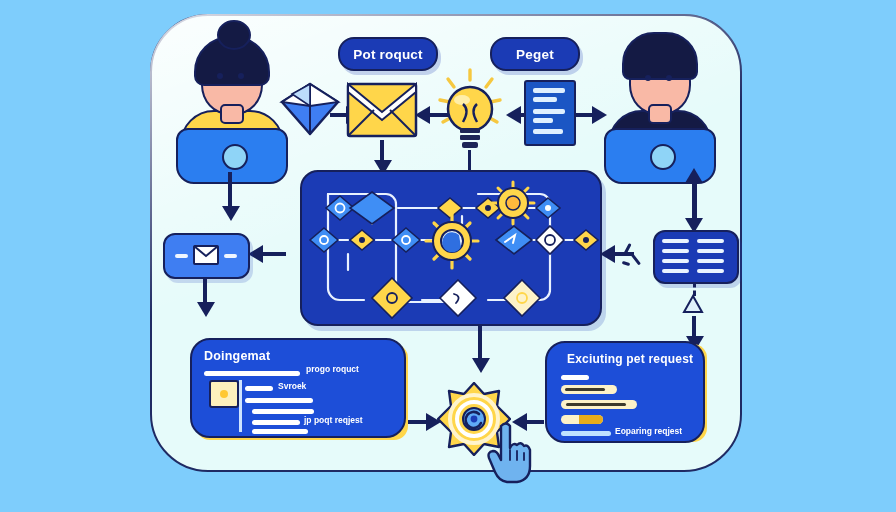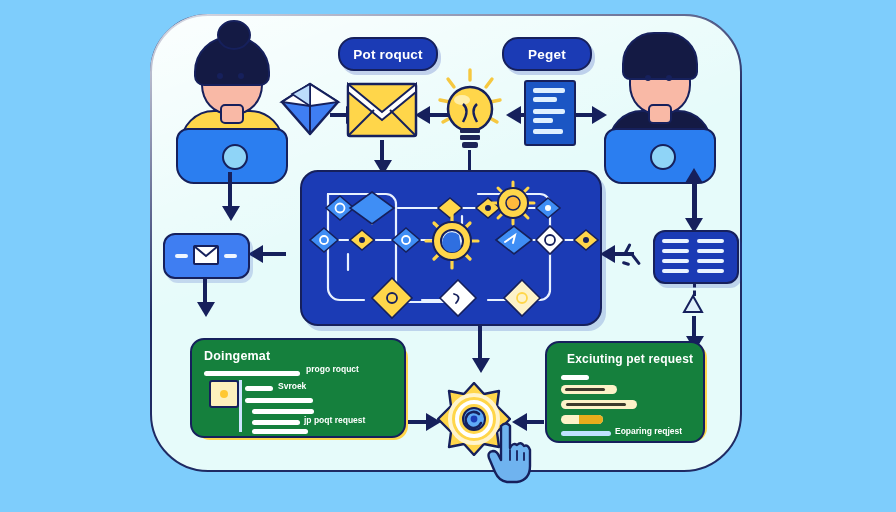--- a/index.html
+++ b/index.html
@@ -71,21 +71,21 @@
   
   .flow{
     position:absolute;left:300px;top:170px;width:298px;height:152px;
     background:#1b3bb5;border:2.5px solid #16205c;border-radius:18px;
     box-shadow:4px 5px 0 rgba(27,59,181,.2);
     overflow:hidden;
   }
 
   
   .panel{
-    position:absolute;background:#15803d;border:2.5px solid #16205c;border-radius:14px;
+    position:absolute;background:#1d4ed8;border:2.5px solid #16205c;border-radius:20px;
     overflow:hidden;
   }
   .panel-shadow{position:absolute;background:#ffd64a;border-radius:14px;}
   .p-title{position:absolute;color:#ffffff;font-size:12.5px;font-weight:700;letter-spacing:.2px;white-space:nowrap;}
   .bar{position:absolute;background:#ffffff;border-radius:4px;height:5px;}
   .bar-pale{background:#fdf2c8;}
   .lbl{position:absolute;color:#ffffff;font-size:8.5px;font-weight:700;white-space:nowrap;}
 
   
   .mailbox{
@@ -115,21 +115,21 @@
 <body>
 
 <div id="stage">
 
   <div class="card"></div>
   <div class="card-sheen"></div>
 
   <div class="pill" style="left:338px;top:37px;width:96px;height:30px;">
     <span>Pot roquct</span>
   </div>
-  <div class="pill" style="left:502px;top:37px;width:86px;height:30px;">
+  <div class="pill" style="left:490px;top:37px;width:86px;height:30px;">
     <span>Peget</span>
   </div>
 
   <div class="person" style="left:170px;top:18px;">
     <div class="p-body" style="background:#ffd64a;"></div>
     <div class="p-head"></div>
     <div class="p-neck"></div>
     <div class="p-hair"></div>
     <div class="p-bun"></div>
     <div class="p-eye" style="left:47px;"></div>
@@ -348,21 +348,21 @@
       <div style="position:absolute;left:9px;top:8px;width:8px;height:8px;background:#ffc833;border-radius:50%;"></div>
     </div>
     <div class="bar" style="left:53px;top:46px;width:28px;"></div>
     <div class="lbl" style="left:86px;top:41px;">Svroek</div>
     <div class="bar" style="left:53px;top:58px;width:68px;"></div>
 
     <div class="abs" style="left:47px;top:40px;width:2.5px;height:52px;background:#cfe4ff;"></div>
 
     <div class="bar" style="left:60px;top:69px;width:62px;"></div>
     <div class="bar" style="left:60px;top:80px;width:48px;"></div>
-    <div class="lbl" style="left:112px;top:75px;">jp poqt request</div>
+    <div class="lbl" style="left:112px;top:75px;">jp poqt reqjest</div>
     <div class="bar" style="left:60px;top:89px;width:56px;"></div>
   </div>
 
   <div class="arr arr-h" style="left:408px;top:420px;width:22px;"></div>
   <div class="head head-r" style="left:426px;top:413px;"></div>
 
   <div class="panel-shadow" style="left:551px;top:344px;width:156px;height:98px;"></div>
   <div class="panel" style="left:545px;top:341px;width:156px;height:98px;">
     <div class="p-title" style="left:20px;top:9px;font-size:12px;">Exciuting pet request</div>
     <div class="bar" style="left:14px;top:32px;width:28px;"></div>

